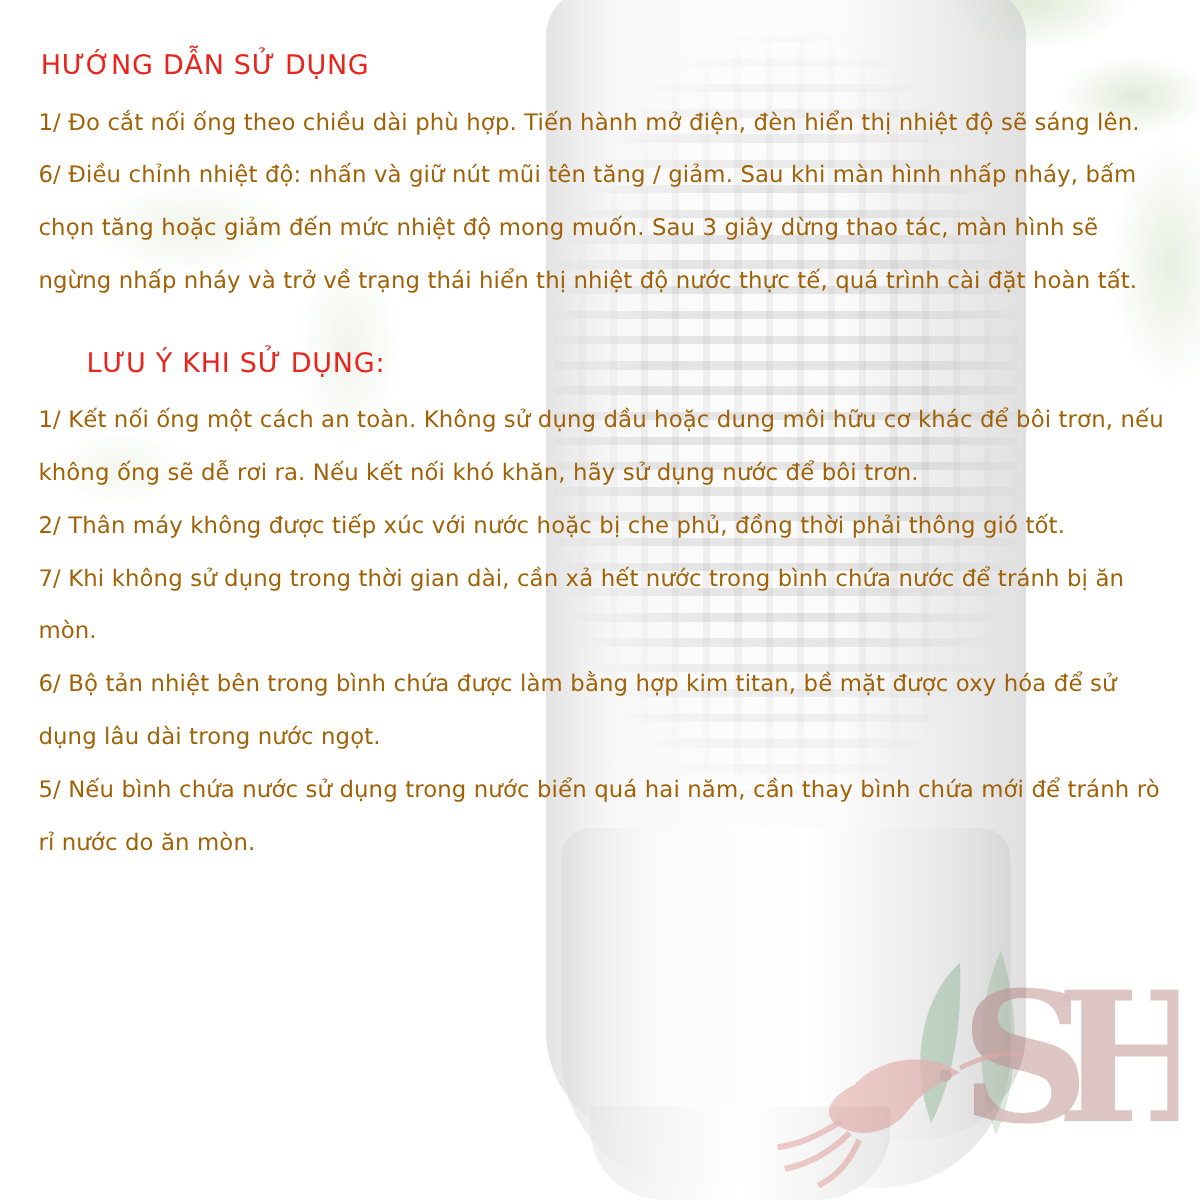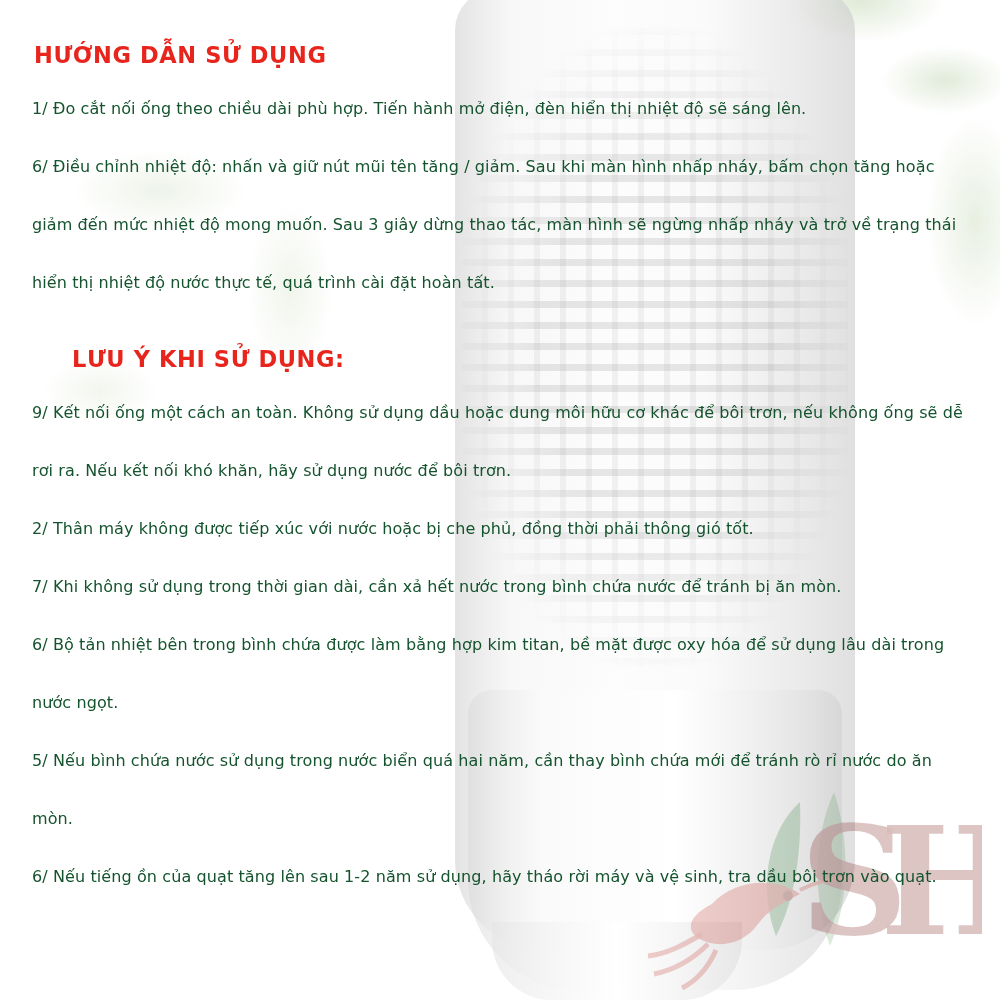--- a/index.html
+++ b/index.html
@@ -121,33 +121,33 @@
 
   
   .content {
     position: relative;
     z-index: 2;
     padding: 42px 30px 0 32px;
     box-sizing: border-box;
   }
   .heading {
     color: #e8251c;
-    font-weight: bold;
+    font-weight: normal;
     font-size: 22.5px;
     letter-spacing: 0.6px;
     margin: 0 0 12px 2px;
   }
   .heading-2 {
     margin-top: 34px;
     margin-left: 40px;
   }
   .para {
-    color: #14532d;
-    font-size: 16px;
-    line-height: 58px;
+    color: #a16207;
+    font-size: 19px;
+    line-height: 44px;
     margin: 0;
     letter-spacing: 0.1px;
     max-width: 948px;
   }
 </style>
 </head>
 <body>
 
 <div class="page">
 
@@ -179,21 +179,20 @@
 
   <div class="content">
 
     <h1 class="heading">HƯỚNG DẪN SỬ DỤNG</h1>
 
     <p class="para">1/ Đo cắt nối ống theo chiều dài phù hợp. Tiến hành mở điện, đèn hiển thị nhiệt độ sẽ sáng lên.</p>
     <p class="para">6/ Điều chỉnh nhiệt độ: nhấn và giữ nút mũi tên tăng / giảm. Sau khi màn hình nhấp nháy, bấm chọn tăng hoặc giảm đến mức nhiệt độ mong muốn. Sau 3 giây dừng thao tác, màn hình sẽ ngừng nhấp nháy và trở về trạng thái hiển thị nhiệt độ nước thực tế, quá trình cài đặt hoàn tất.</p>
 
     <h1 class="heading heading-2">LƯU Ý KHI SỬ DỤNG:</h1>
 
-    <p class="para">9/ Kết nối ống một cách an toàn. Không sử dụng dầu hoặc dung môi hữu cơ khác để bôi trơn, nếu không ống sẽ dễ rơi ra. Nếu kết nối khó khăn, hãy sử dụng nước để bôi trơn.</p>
+    <p class="para">1/ Kết nối ống một cách an toàn. Không sử dụng dầu hoặc dung môi hữu cơ khác để bôi trơn, nếu không ống sẽ dễ rơi ra. Nếu kết nối khó khăn, hãy sử dụng nước để bôi trơn.</p>
     <p class="para">2/ Thân máy không được tiếp xúc với nước hoặc bị che phủ, đồng thời phải thông gió tốt.</p>
     <p class="para">7/ Khi không sử dụng trong thời gian dài, cần xả hết nước trong bình chứa nước để tránh bị ăn mòn.</p>
     <p class="para">6/ Bộ tản nhiệt bên trong bình chứa được làm bằng hợp kim titan, bề mặt được oxy hóa để sử dụng lâu dài trong nước ngọt.</p>
     <p class="para">5/ Nếu bình chứa nước sử dụng trong nước biển quá hai năm, cần thay bình chứa mới để tránh rò rỉ nước do ăn mòn.</p>
-    <p class="para">6/ Nếu tiếng ồn của quạt tăng lên sau 1-2 năm sử dụng, hãy tháo rời máy và vệ sinh, tra dầu bôi trơn vào quạt.</p>
 
   </div>
 </div>
 
 </body></html>

